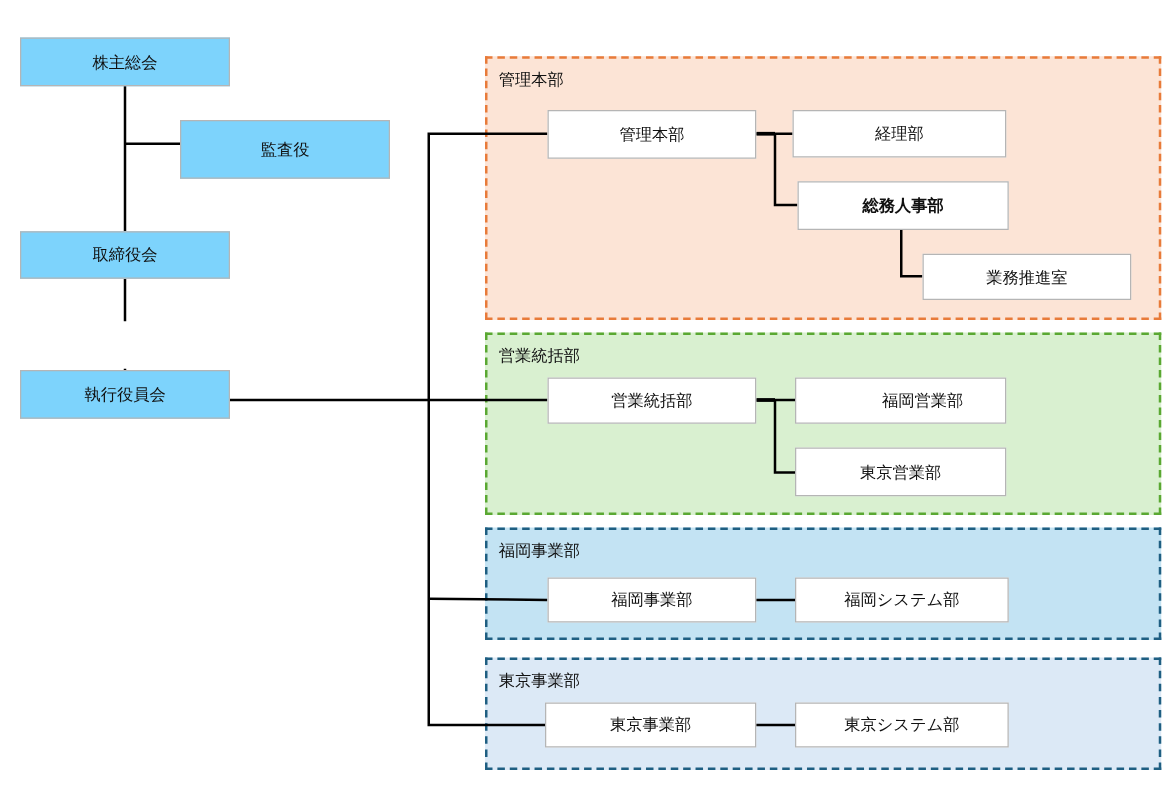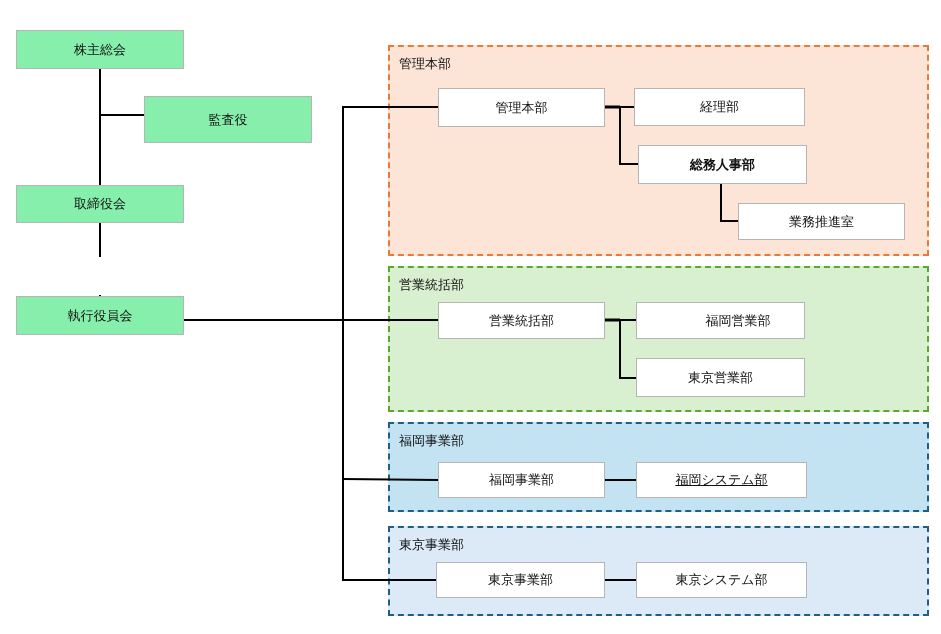--- a/index.html
+++ b/index.html
@@ -5,21 +5,21 @@
     html, body { margin: 0; padding: 0; background: #ffffff; }
     body { width: 941px; height: 634px; position: relative; overflow: hidden;
            font-family: "DejaVu Sans", "Liberation Sans", sans-serif; }
     .canvas { position: absolute; left: 0; top: 0; width: 941px; height: 634px; }
     svg.lines { position: absolute; left: 0; top: 0; width: 941px; height: 634px; z-index: 2; pointer-events: none; }
     .group { position: absolute; box-sizing: border-box; border: 2px dashed; z-index: 1; }
     .group-title { position: absolute; left: 9px; top: 8px; font-size: 13px; color: #111; white-space: nowrap; }
     .node { position: absolute; box-sizing: border-box; border: 1px solid #b5b5b5;
             display: flex; align-items: center; justify-content: center;
             font-size: 13px; color: #111; z-index: 3; white-space: nowrap; }
-    .node.exec { background: #86efac; }
+    .node.exec { background: #7dd3fc; }
     .node.dept { background: #ffffff; }
   </style>
 </head>
 <body>
 
 <div class="canvas">
 
   <div class="group" style="left:388px; top:45px; width:541px; height:211px; background:#fce4d6; border-color:#e87b3a;">
     <span class="group-title">管理本部</span>
   </div>
@@ -91,21 +91,21 @@
   <div class="node dept" style="left:636px; top:302px; width:169px; height:37px;padding-left:35px;">
     <span>福岡営業部</span>
   </div>
   <div class="node dept" style="left:636px; top:358px; width:169px; height:39px;">
     <span>東京営業部</span>
   </div>
 
   <div class="node dept" style="left:438px; top:462px; width:167px; height:36px;">
     <span>福岡事業部</span>
   </div>
-  <div class="node dept" style="left:636px; top:462px; width:171px; height:36px;text-decoration:underline;">
+  <div class="node dept" style="left:636px; top:462px; width:171px; height:36px;">
     <span>福岡システム部</span>
   </div>
 
   <div class="node dept" style="left:436px; top:562px; width:169px; height:36px;">
     <span>東京事業部</span>
   </div>
   <div class="node dept" style="left:636px; top:562px; width:171px; height:36px;">
     <span>東京システム部</span>
   </div>
 

